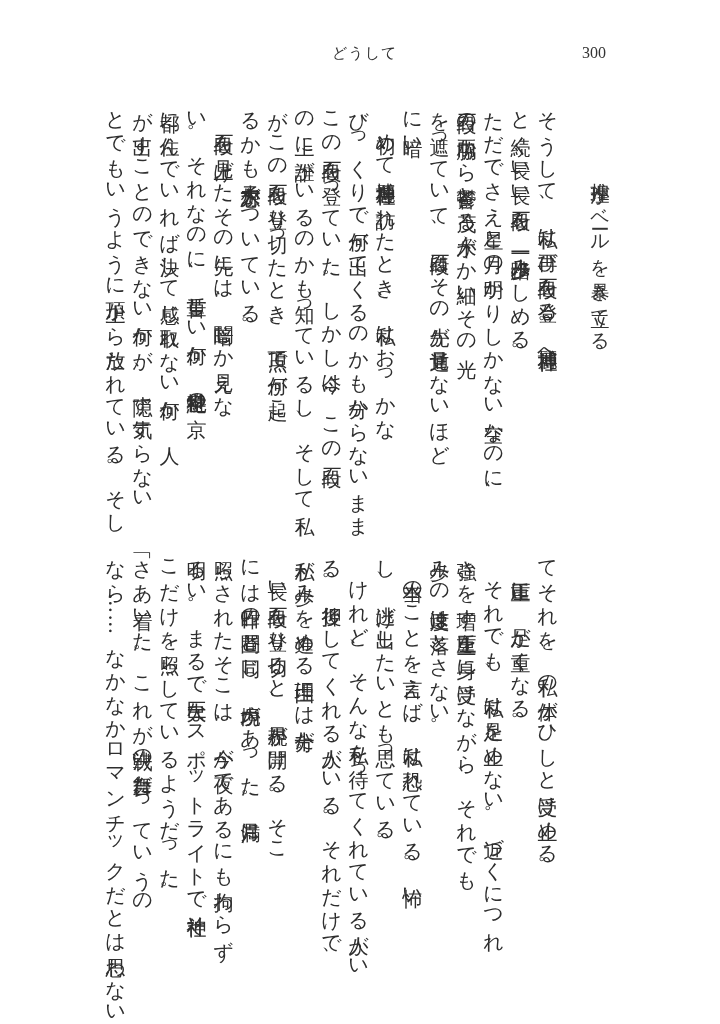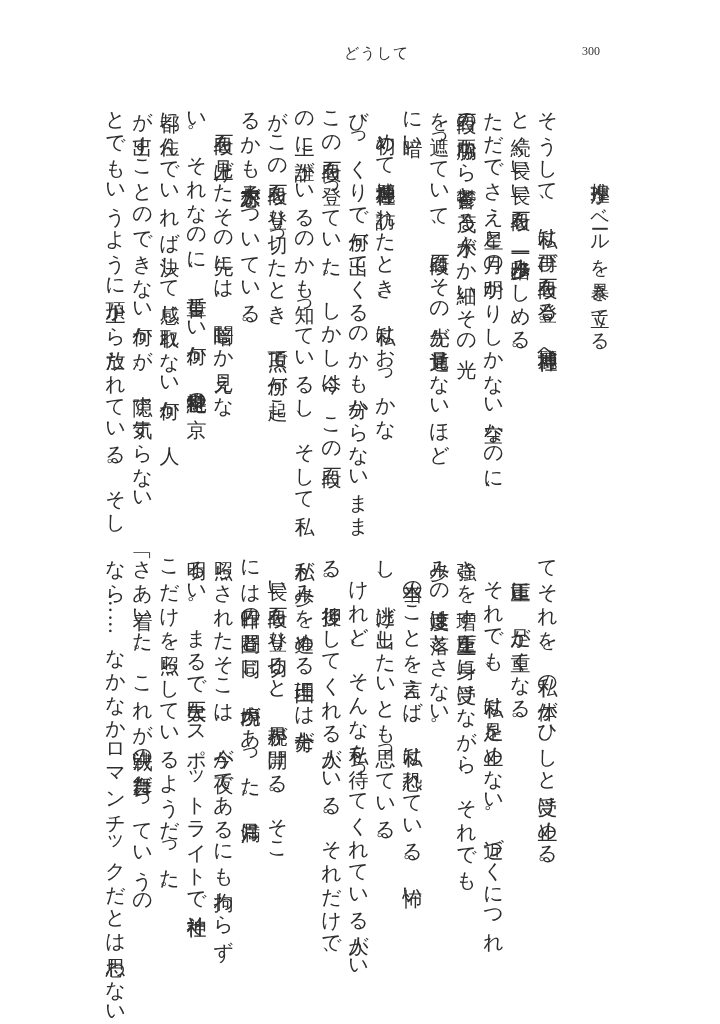--- a/index.html
+++ b/index.html
@@ -1,19 +1,19 @@
 <!DOCTYPE html>
 <html><head>
 <meta charset="utf-8">
 <style>
   html, body { margin: 0; padding: 0; background: #ffffff; }
   body { width: 720px; height: 1024px; position: relative; overflow: hidden;
          font-family: "DejaVu Serif", "Liberation Serif", serif; color: #2b2b2b; }
-  .running-head { position: absolute; top: 44px; left: 344px; font-size: 15px; letter-spacing: 1px; color: #333; }
-  .page-number { position: absolute; top: 44px; left: 582px; font-size: 12px; color: #333;
+  .running-head { position: absolute; top: 44px; left: 332px; font-size: 15px; letter-spacing: 1px; color: #333; }
+  .page-number { position: absolute; top: 44px; left: 582px; font-size: 16px; color: #333;
                  font-family: "Liberation Serif", serif; }
   .chapter-title { position: absolute; left: 590px; top: 168px; writing-mode: vertical-rl;
                    font-size: 19px; line-height: 22px; letter-spacing: 2px; color: #333; }
   .block { position: absolute; left: 101px; width: 460px; writing-mode: vertical-rl;
            font-size: 20px; line-height: 27px; letter-spacing: 0.85px; color: #2e2e2e; }
   .block.top { top: 98px; height: 424px; }
   .block.bottom { top: 546px; height: 430px; }
   .col { display: block; white-space: nowrap; }
 </style>
 </head>

